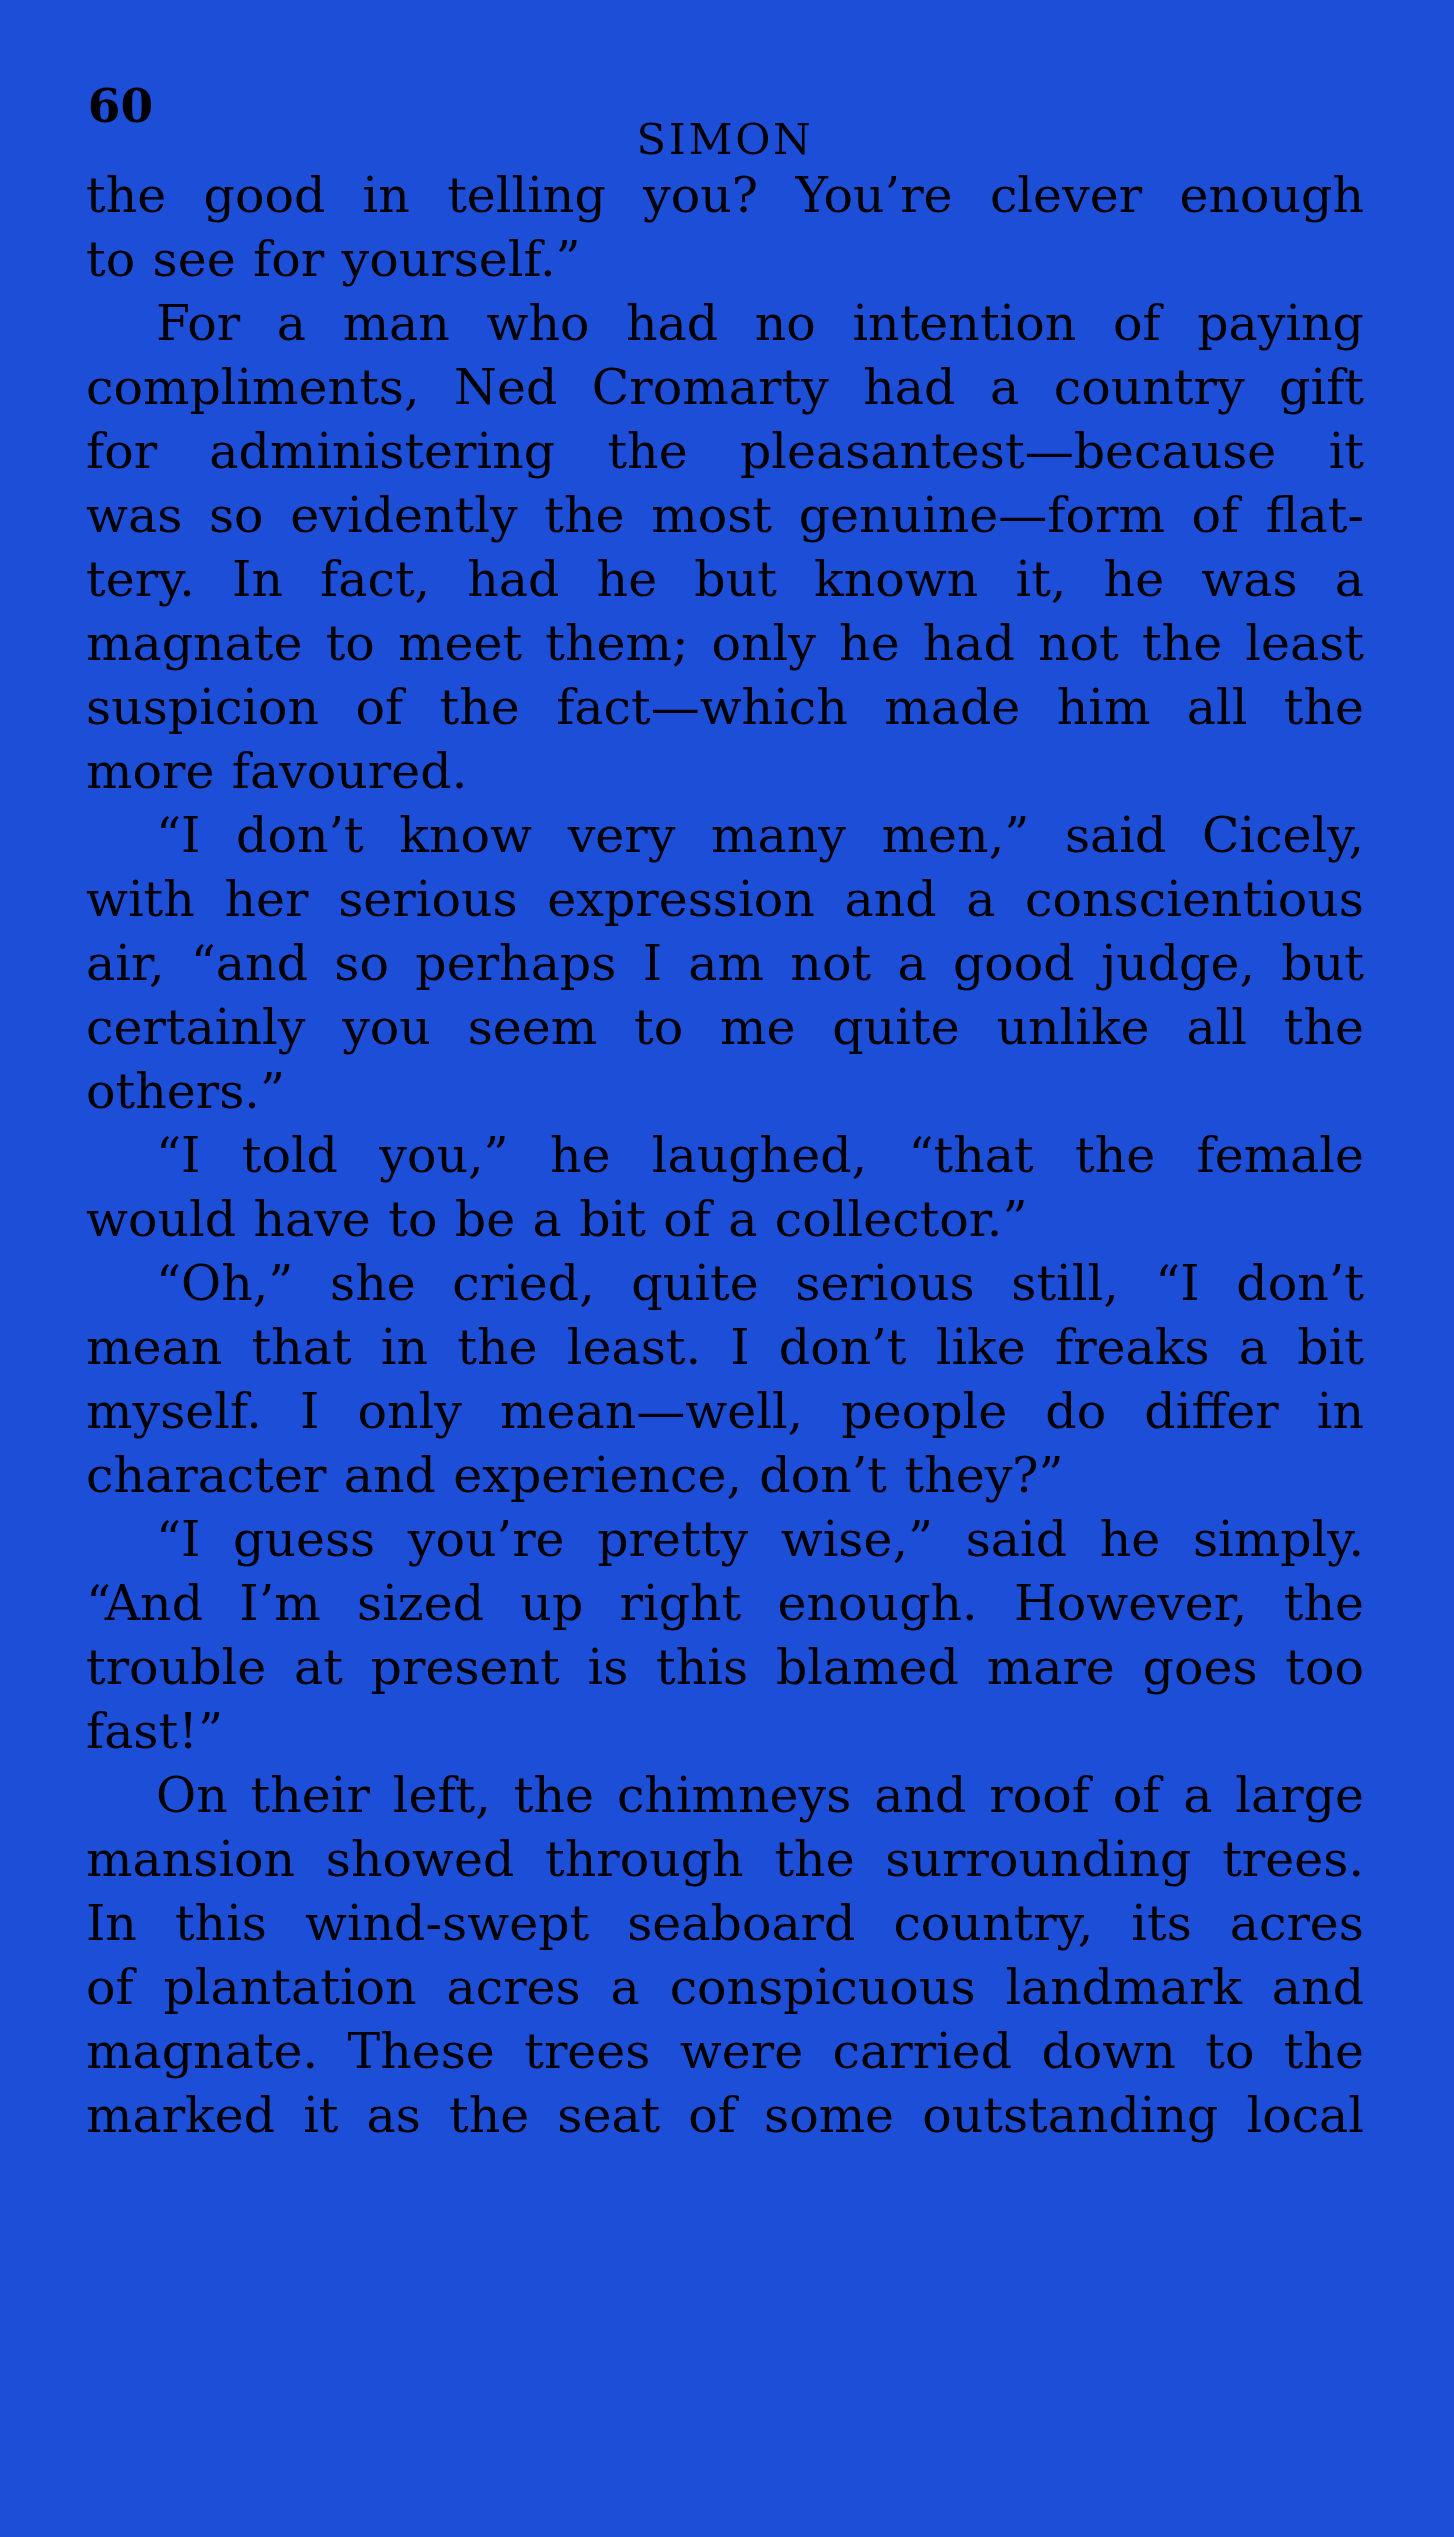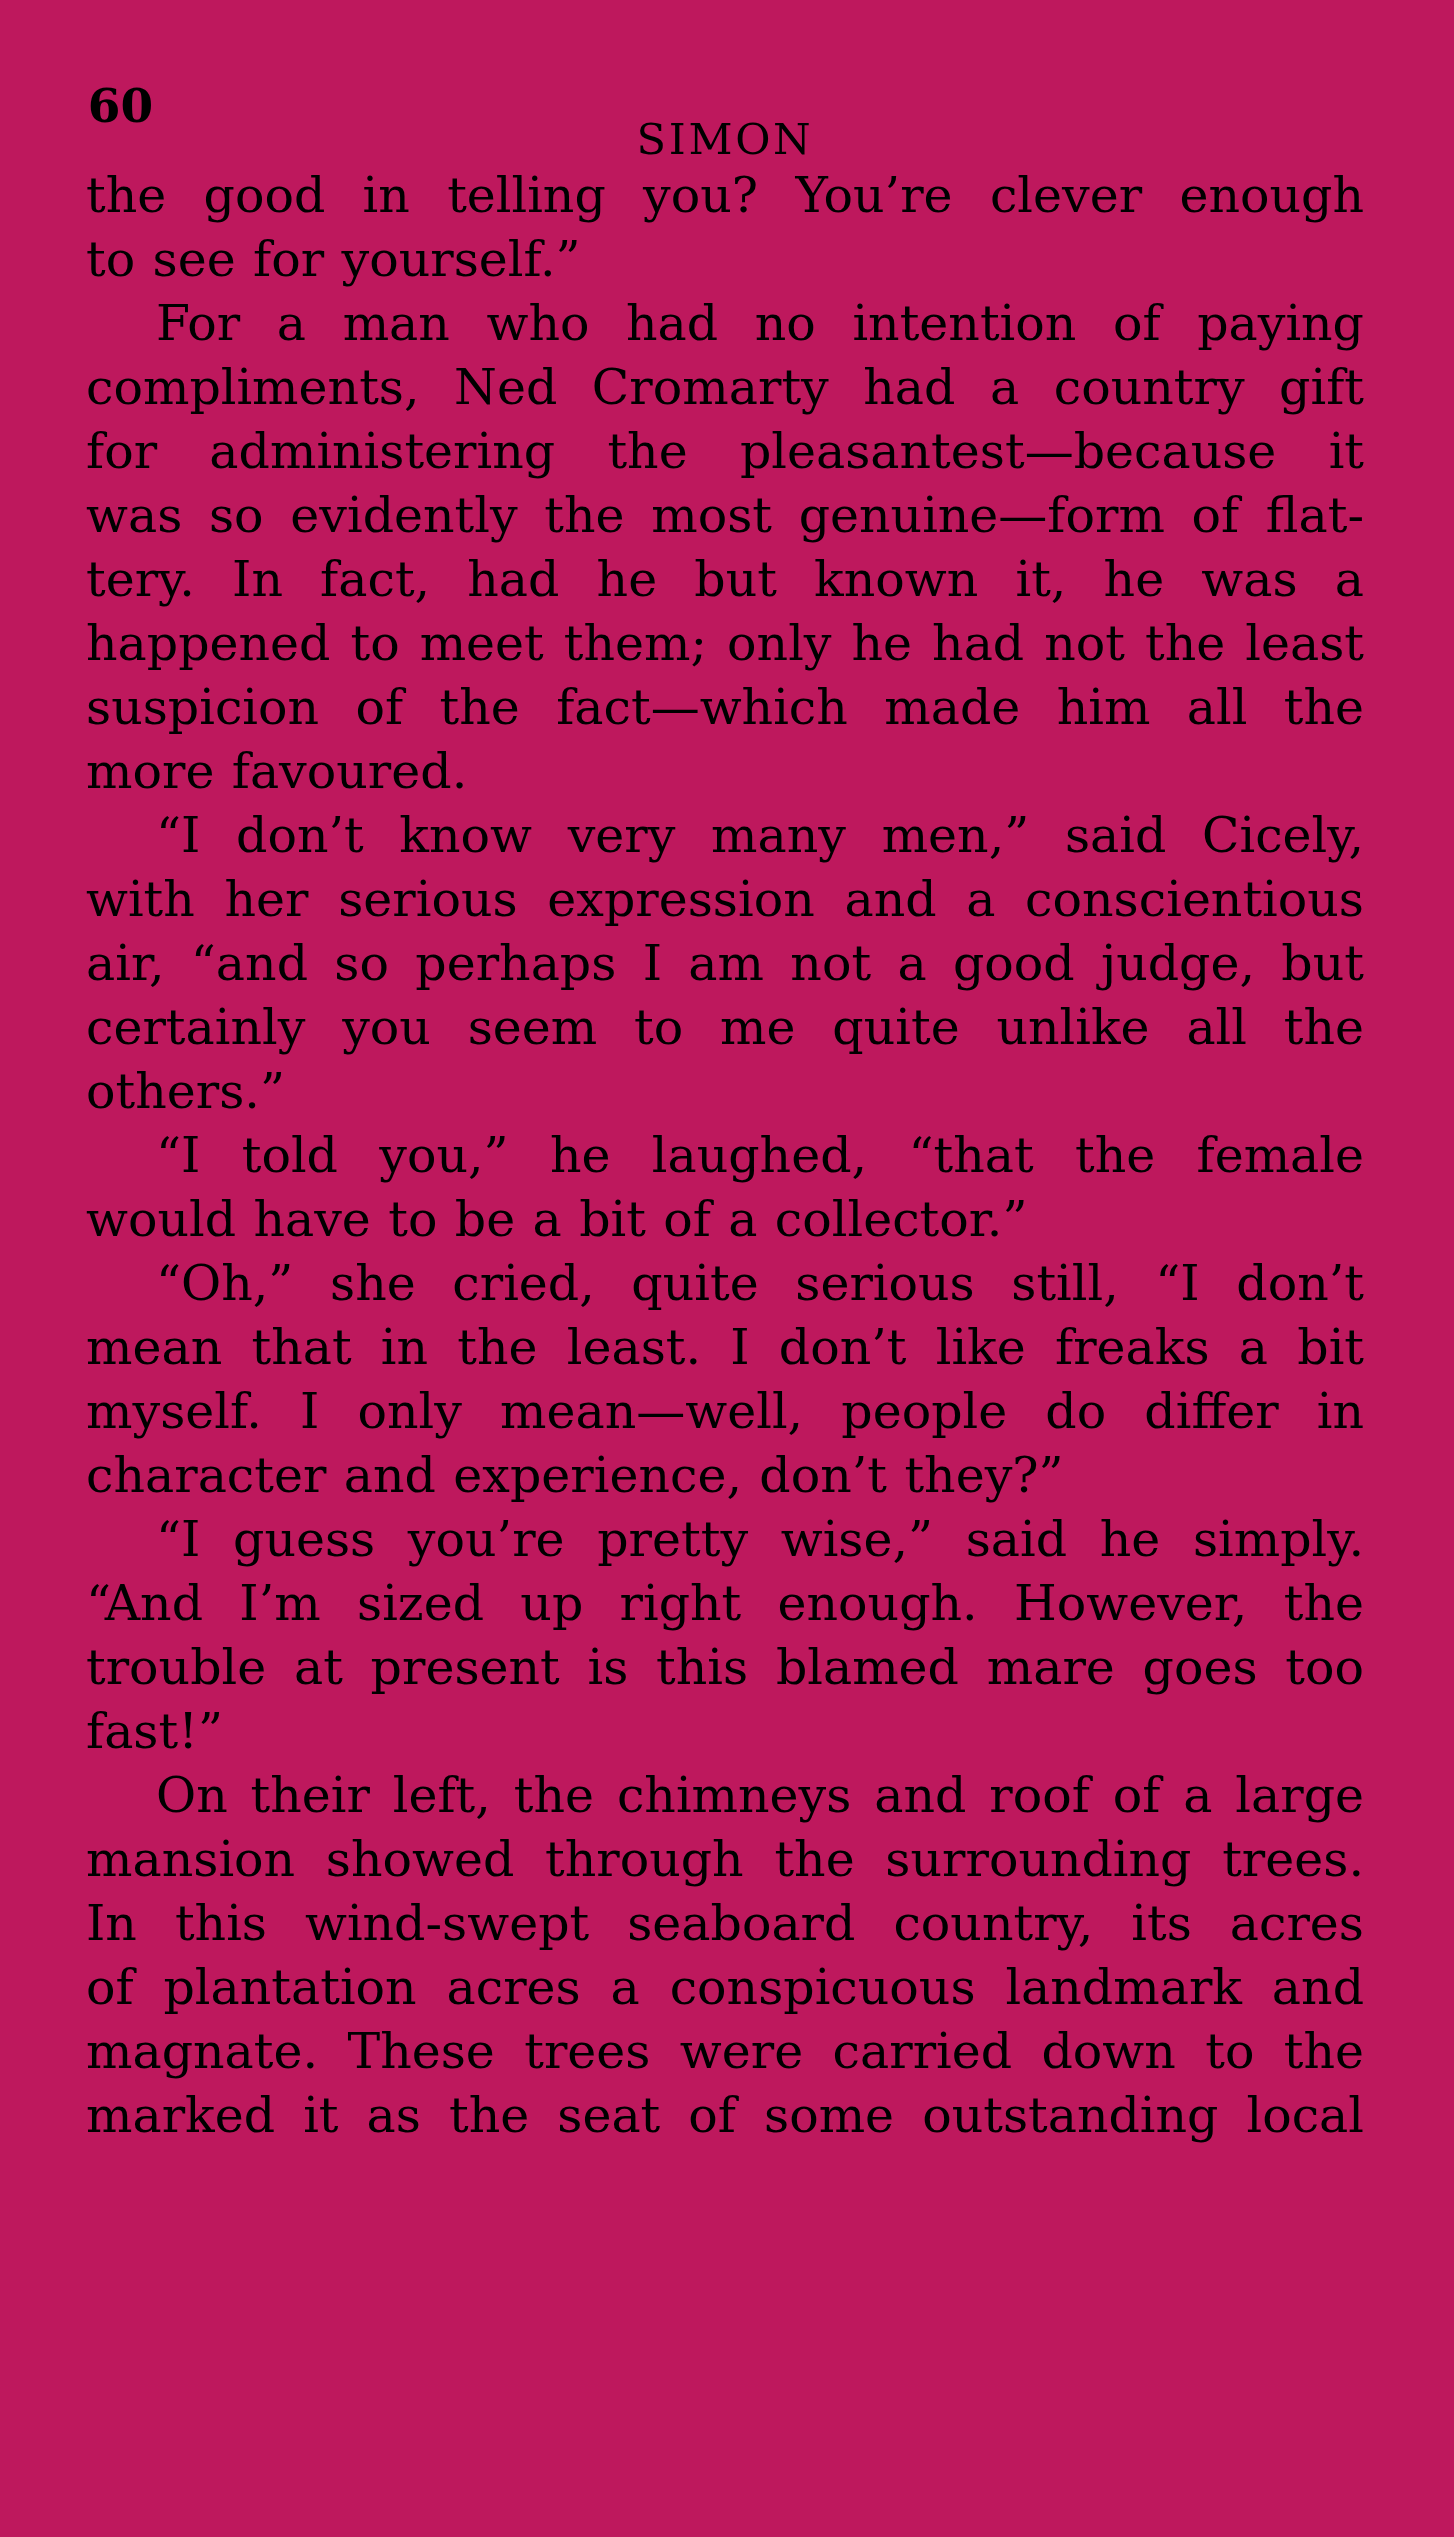--- a/index.html
+++ b/index.html
@@ -1,20 +1,20 @@
 <!DOCTYPE html>
 <html style="font-size:14.4px"><head>
 <meta charset="utf-8">
 <style>
   html, body { margin: 0; padding: 0; background: #ffffff; }
   .page {
     position: relative;
     width: 1454px;
     height: 2538px;
-    background: #be185d;
+    background: #1d4ed8;
     color: #000000;
     font-family: "DejaVu Serif", "Liberation Serif", serif;
     overflow: hidden;
   }
   .page-header {
     position: absolute;
     top: 81px;
     left: 86px;
     width: 1278px;
     height: 58px;
@@ -69,21 +69,21 @@
       <div class="paragraph">
         <div class="line justify">the good in telling you?  You’re clever enough</div>
         <div class="line last">to see for yourself.”</div>
       </div>
       <div class="paragraph">
         <div class="line justify indent">For a man who had no intention of paying</div>
         <div class="line justify">compliments, Ned Cromarty had a country gift</div>
         <div class="line justify">for administering the pleasantest—because it</div>
         <div class="line justify">was so evidently the most genuine—form of flat-</div>
         <div class="line justify">tery.  In fact, had he but known it, he was a</div>
-        <div class="line justify">happened to meet them; only he had not the least</div>
+        <div class="line justify">magnate to meet them; only he had not the least</div>
         <div class="line justify">suspicion of the fact—which made him all the</div>
         <div class="line last">more favoured.</div>
       </div>
       <div class="paragraph">
         <div class="line justify indent">“I don’t know very many men,” said Cicely,</div>
         <div class="line justify">with her serious expression and a conscientious</div>
         <div class="line justify">air, “and so perhaps I am not a good judge, but</div>
         <div class="line justify">certainly you seem to me quite unlike all the</div>
         <div class="line last">others.”</div>
       </div>

